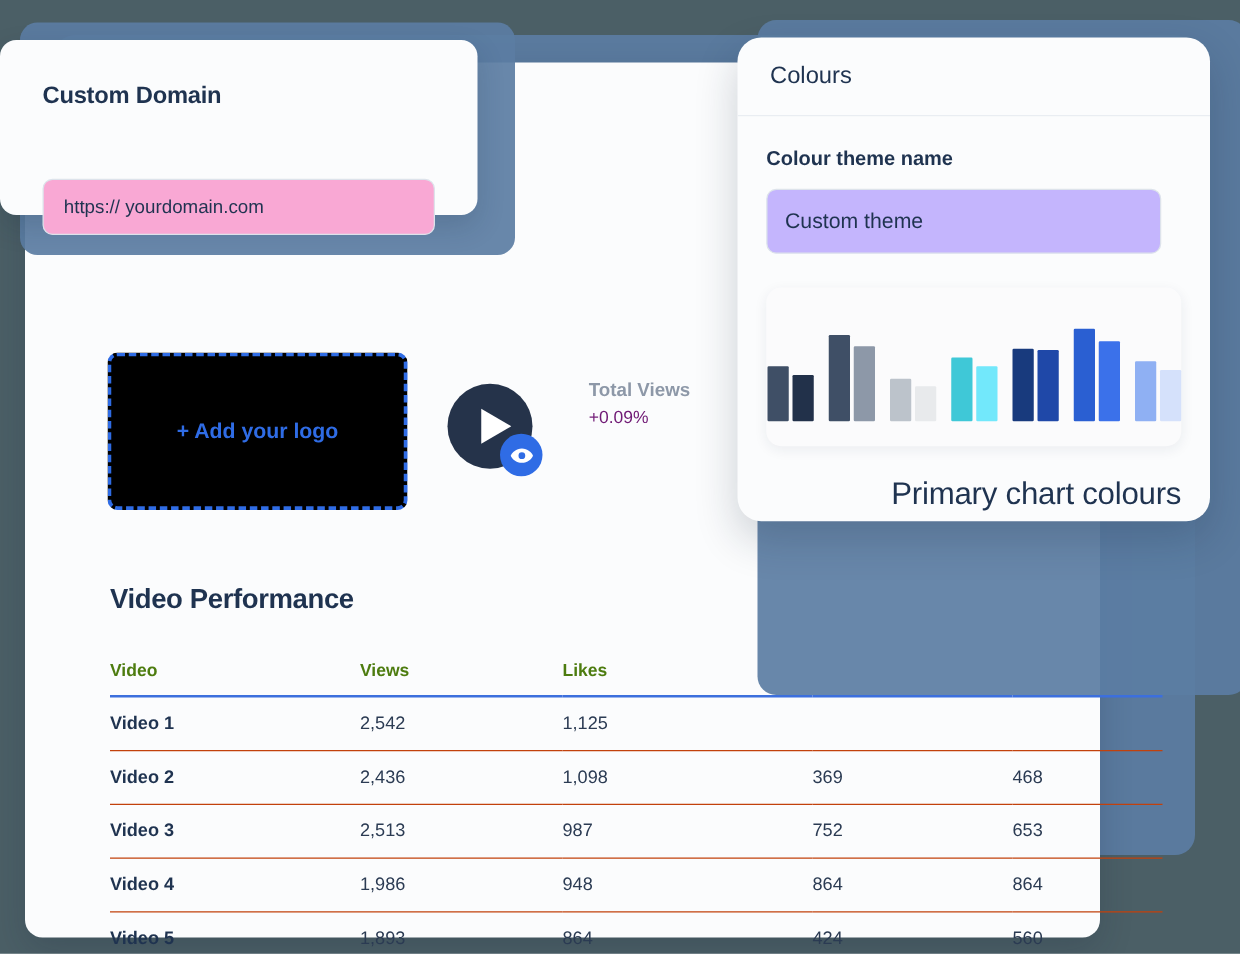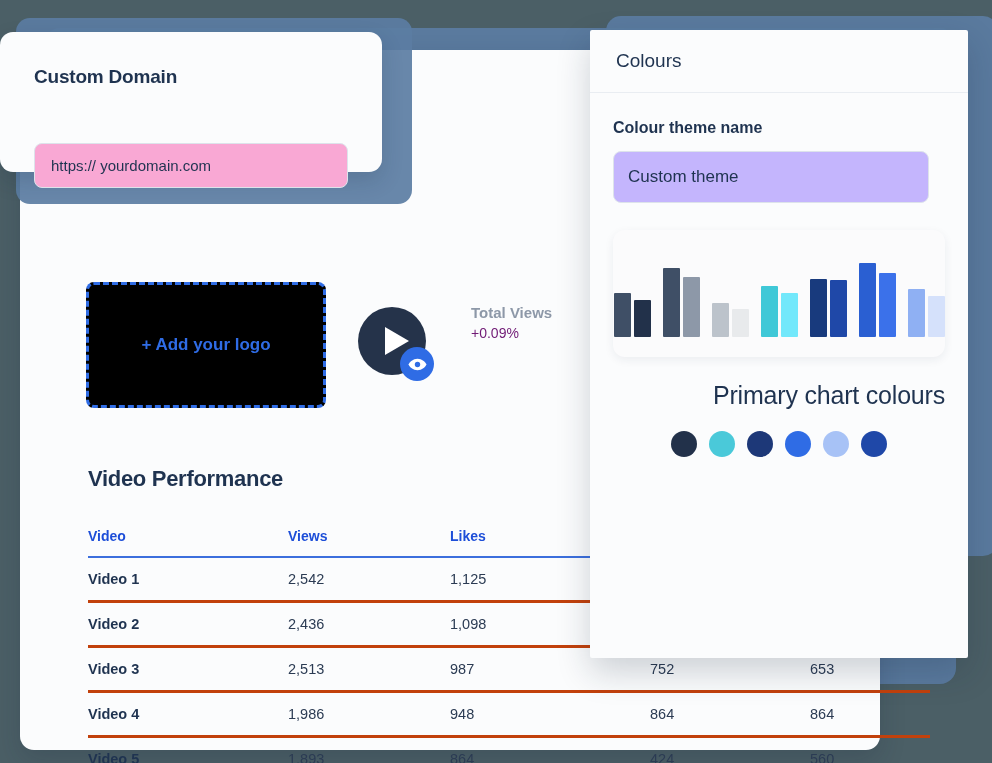--- a/index.html
+++ b/index.html
@@ -198,48 +198,48 @@
     left: 68px;
     top: 478px;
     width: 790px;
     border-collapse: collapse;
     table-layout: fixed;
   }
   #perf-table th {
     text-align: left;
     font-size: 14px;
     font-weight: 700;
-    color: #1d4ed8;
+    color: #4d7c0f;
     padding: 0 0 12px 0;
     border-bottom: 2px solid #3c6fdd;
   }
   #perf-table td {
     font-size: 14.5px;
     color: #2b3b53;
     padding: 13px 0;
-    border-bottom: 3px solid #c2410c;
+    border-bottom: 1px solid #c2410c;
   }
   #perf-table tbody tr:last-child td { border-bottom: none; }
   #perf-table td.video-name {
     font-weight: 700;
     color: #1f3350;
   }
   #perf-table col.c-video  { width: 200px; }
   #perf-table col.c-views  { width: 162px; }
   #perf-table col.c-likes  { width: 200px; }
   #perf-table col.c-comm   { width: 160px; }
   #perf-table col.c-shares { width: 120px; }
 
   
   #colours-card {
     left: 590px;
     top: 30px;
     width: 378px;
-    height: 628px;
-    border-radius: 2px;
+    height: 387px;
+    border-radius: 19px;
     box-shadow: 0 14px 34px rgba(20,35,55,.20);
     z-index: 20;
     overflow: hidden;
   }
   #colours-card-plate {
     left: 606px;
     top: 16px;
     width: 392px;
     height: 540px;
     border-radius: 15px;

